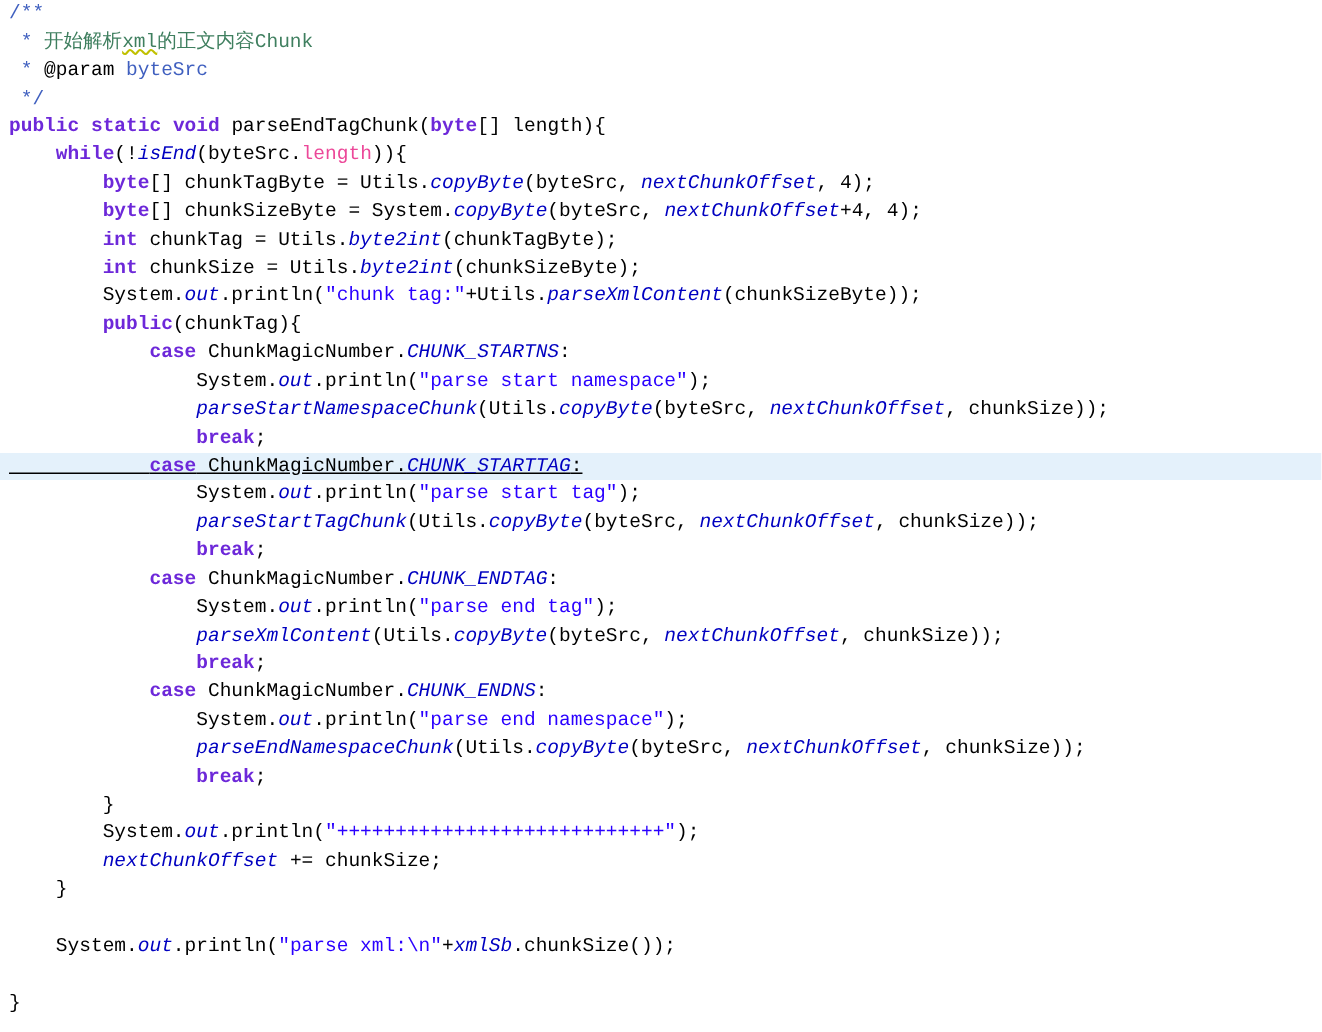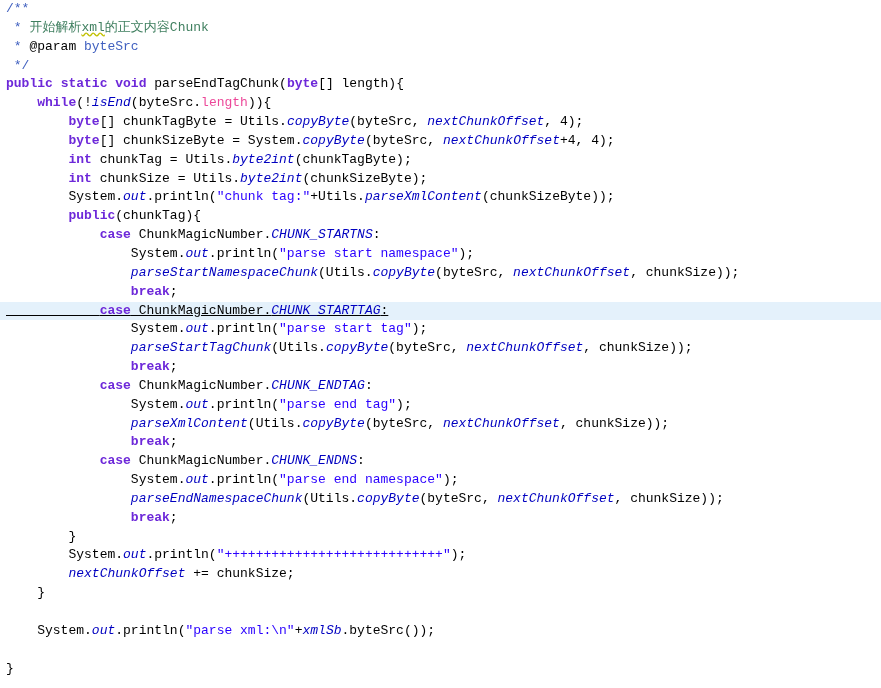--- a/index.html
+++ b/index.html
@@ -58,15 +58,15 @@
 <div class="line">                <span class="kw">break</span><span>;</span></div>
 <div class="line">            <span class="kw">case</span><span> ChunkMagicNumber.</span><span class="static-it">CHUNK_ENDNS</span><span>:</span></div>
 <div class="line">                <span>System.</span><span class="static-it">out</span><span>.println(</span><span class="str">"parse end namespace"</span><span>);</span></div>
 <div class="line">                <span class="static-it">parseEndNamespaceChunk</span><span>(Utils.</span><span class="static-it">copyByte</span><span>(byteSrc, </span><span class="static-it">nextChunkOffset</span><span>, chunkSize));</span></div>
 <div class="line">                <span class="kw">break</span><span>;</span></div>
 <div class="line">        <span>}</span></div>
 <div class="line">        <span>System.</span><span class="static-it">out</span><span>.println(</span><span class="str">"++++++++++++++++++++++++++++"</span><span>);</span></div>
 <div class="line">        <span class="static-it">nextChunkOffset</span><span> += chunkSize;</span></div>
 <div class="line">    <span>}</span></div>
 <div class="line"> </div>
-<div class="line">    <span>System.</span><span class="static-it">out</span><span>.println(</span><span class="str">"parse xml:\n"</span><span>+</span><span class="static-it">xmlSb</span><span>.byteSrc());</span></div>
+<div class="line">    <span>System.</span><span class="static-it">out</span><span>.println(</span><span class="str">"parse xml:\n"</span><span>+</span><span class="static-it">xmlSb</span><span>.chunkSize());</span></div>
 <div class="line"> </div>
 <div class="line"><span>}</span></div>
 
 </body></html>

